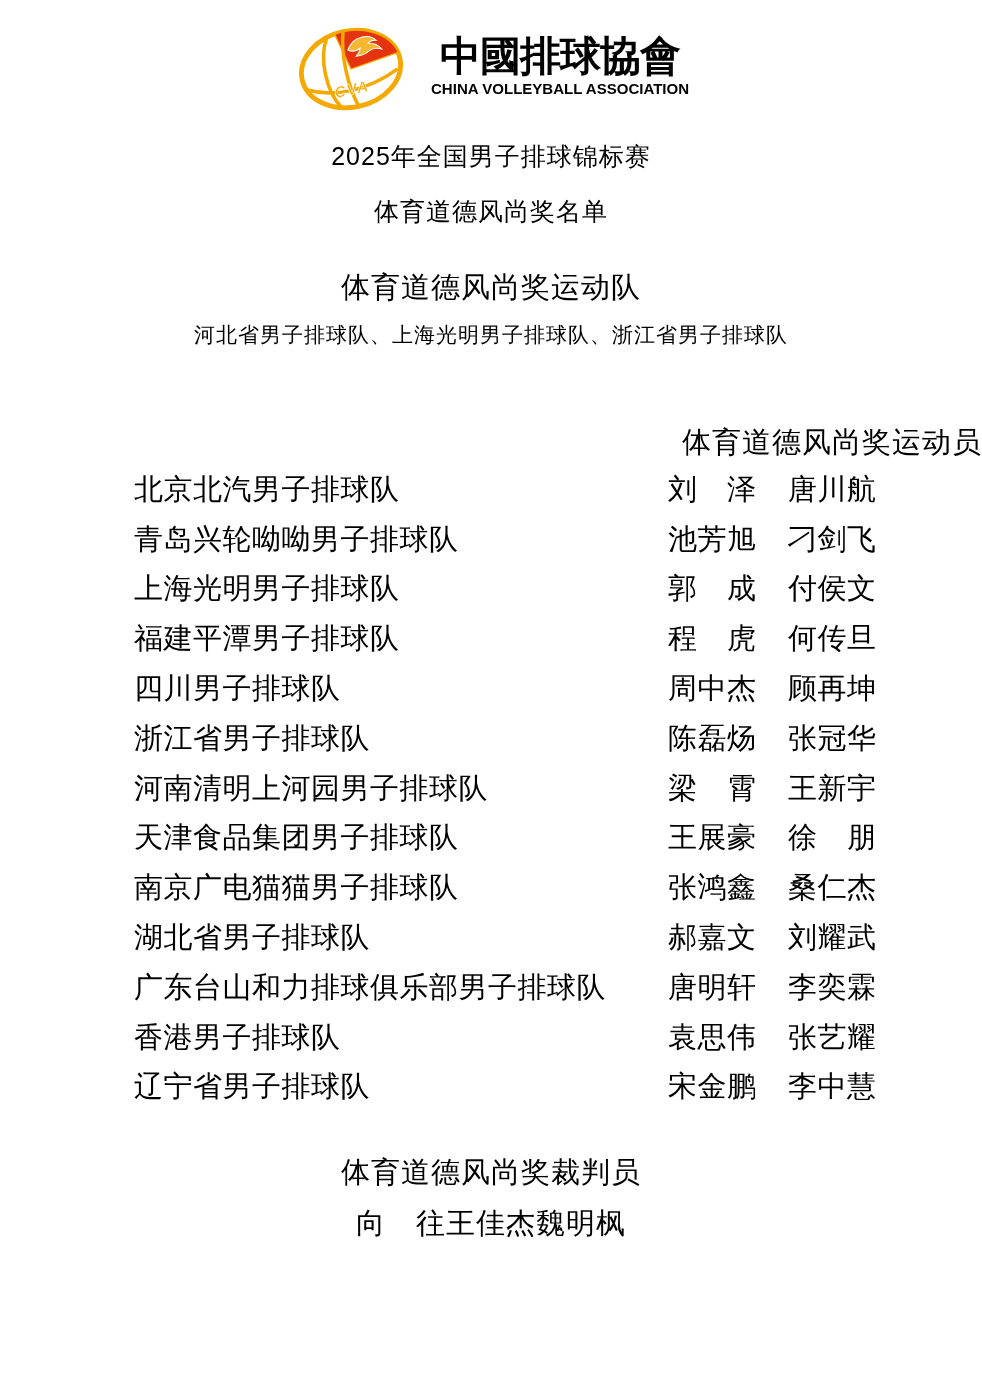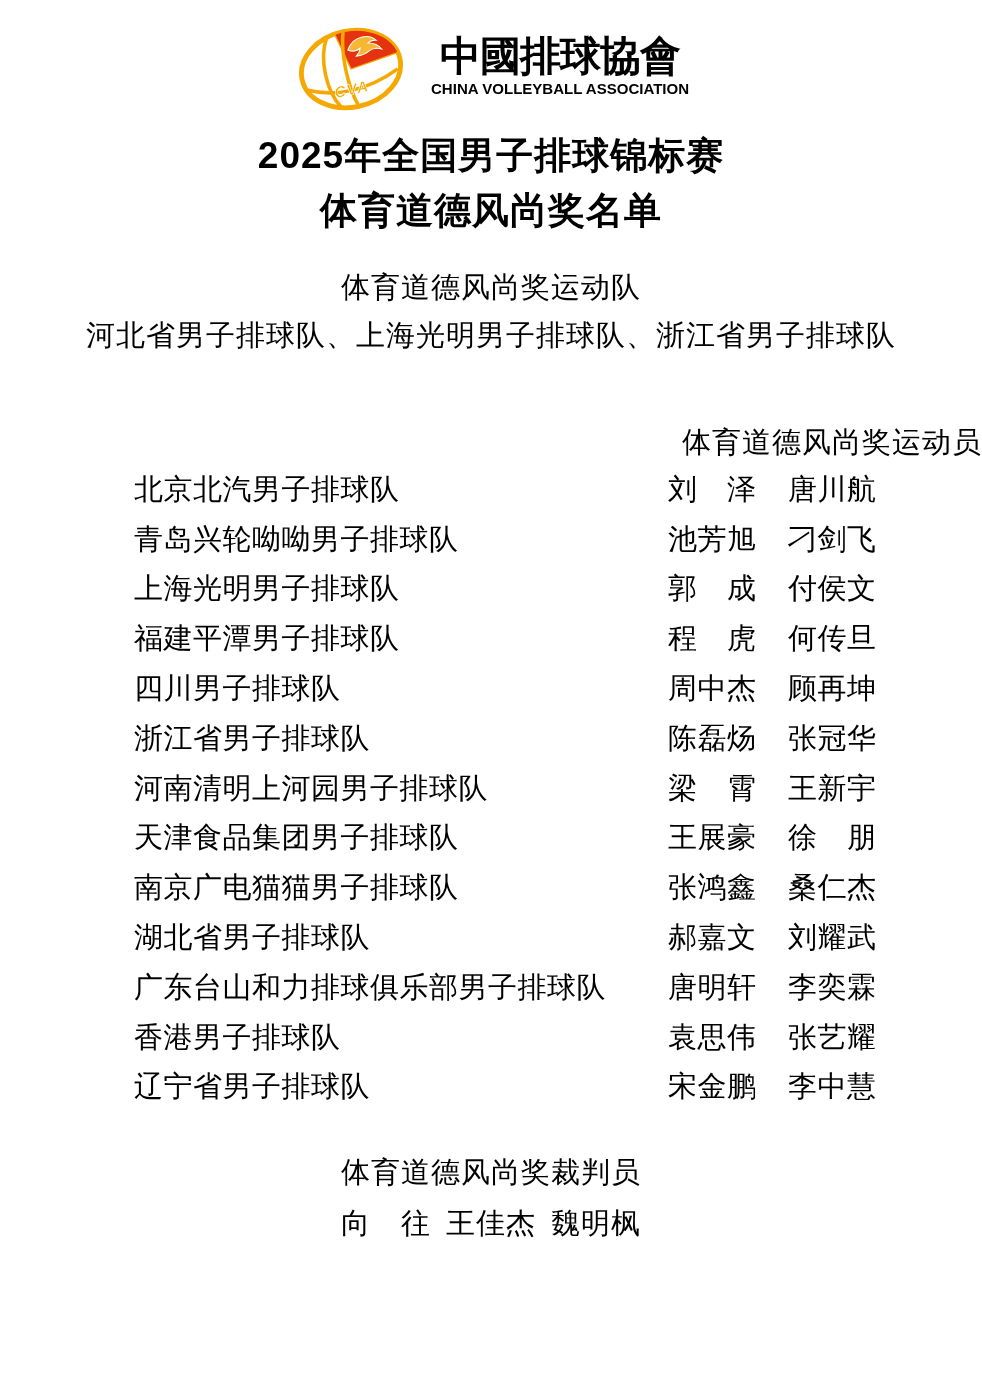--- a/index.html
+++ b/index.html
@@ -39,44 +39,44 @@
     line-height:17px;
     letter-spacing:0px;
     transform:scaleX(0.97);
     transform-origin:center;
     white-space:nowrap;
     margin-top:2px;
   }
   
   .title1, .title2 {
     font-family:"Liberation Sans","DejaVu Sans",sans-serif;
-    font-weight:bold;
+    font-weight:normal;
     text-align:center;
-    font-size:37px;
+    font-size:25px;
     line-height:40px;
     letter-spacing:1px;
   }
   .title1 { margin-top:24px; }
   .title2 { margin-top:15px; }
   
   .sec-heading {
     text-align:center;
     font-size:29px;
     line-height:32px;
     letter-spacing:1px;
     white-space:nowrap;
   }
   .sec1-heading { margin-top:40px; }
   .sec2-heading { margin-top:75px;text-align:right; }
   .sec3-heading { margin-top:44px; }
   
   .teams-line {
     margin-top:16px;
     text-align:center;
-    font-size:29px;
+    font-size:21px;
     line-height:32px;
     letter-spacing:1px;
     white-space:nowrap;
   }
   
   .rows { margin-top:7px;padding-left:8px; }
   .row {
     display:flex;
     align-items:center;
     height:49.8px;
@@ -87,21 +87,21 @@
     white-space:nowrap;
   }
   .row .team { width:534px; flex:0 0 auto; overflow:visible; }
   .row .n1   { width:94px;  flex:0 0 auto; }
   .row .n2   { width:94px;  flex:0 0 auto; margin-left:26px; }
   
   .ref-line {
     margin-top:19px;
     display:flex;
     justify-content:center;
-    gap:15px;
+    gap:0;
     font-size:29px;
     line-height:32px;
     letter-spacing:1px;
     white-space:nowrap;
   }
 </style>
 </head>
 <body>
 
 <div class="page">

